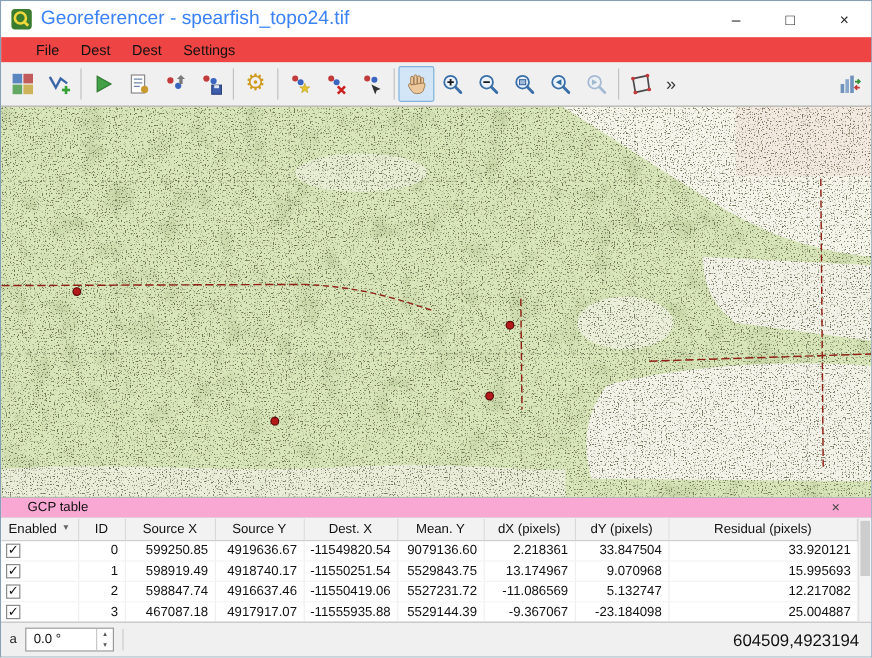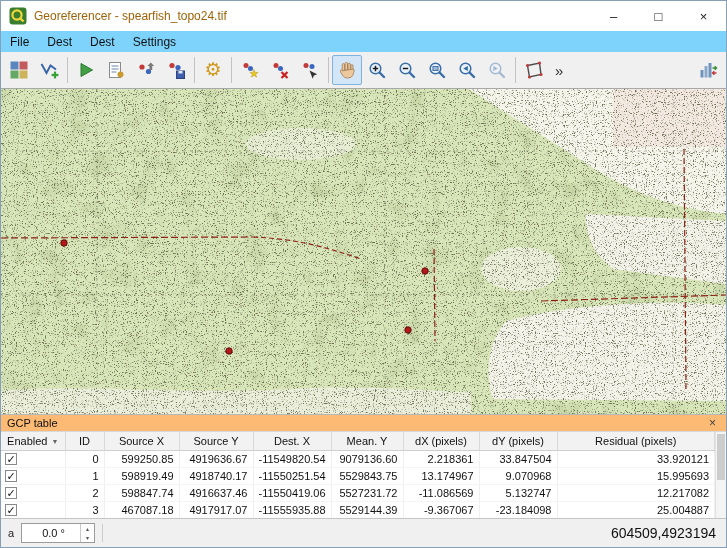--- a/index.html
+++ b/index.html
@@ -2,56 +2,56 @@
 <html><head>
 <meta charset="utf-8">
 <style>
   *{box-sizing:border-box;margin:0;padding:0}
   html,body{width:727px;height:548px;overflow:hidden}
   body{font-family:"Liberation Sans","DejaVu Sans",sans-serif;font-size:12px;color:#111;background:#fff}
   .window{width:727px;height:548px;border:1px solid #86a0b8;display:flex;flex-direction:column;background:#f0f0f0}
 
   .titlebar{height:30px;background:#fff;display:flex;align-items:center;flex:0 0 auto}
   .app-icon{width:18px;height:18px;margin:0 7px 0 8px;flex:0 0 auto}
-  .title-text{flex:1;font-size:12px;color:#a16207;white-space:nowrap;overflow:hidden}
+  .title-text{flex:1;font-size:16px;color:#3b82f6;white-space:nowrap;overflow:hidden}
   .win-controls{display:flex;height:100%}
   .win-btn{width:45px;display:flex;align-items:center;justify-content:center;font-size:13px;color:#222;cursor:default}
 
-  .menubar{height:21px;background:#7dd3fc;display:flex;align-items:center;padding-left:0;flex:0 0 auto}
+  .menubar{height:21px;background:#ef4444;display:flex;align-items:center;padding-left:20px;flex:0 0 auto}
   .menu-item{padding:2px 9px;font-size:12px;cursor:default}
 
   .toolbar{height:37px;background:#f0f0f0;border-bottom:1px solid #a8a8a8;display:flex;align-items:center;padding:0 3px;flex:0 0 auto}
   .tbtn{width:30px;height:30px;display:flex;align-items:center;justify-content:center;border:1px solid transparent;border-radius:2px;flex:0 0 auto}
   .tbtn.active{background:#d2e6f7;border-color:#7fb2df}
   .tbtn.disabled{opacity:.4}
   .tsep{width:1px;height:26px;background:#c2c2c2;margin:0 3px;flex:0 0 auto}
   .overflow{font-size:15px;color:#333;padding:0 6px;flex:0 0 auto}
   .gear{font-size:19px;line-height:20px;color:#cf9a1e}
   .right-group{margin-left:auto;display:flex;align-items:center}
 
   .map{height:325px;flex:0 0 auto;position:relative;background:#d9e6ba;overflow:hidden}
   .map svg{display:block;width:100%;height:100%}
 
-  .panel-head{height:18px;background:#fdba74;border-top:1px solid #b8b8b8;border-bottom:1px solid #d8d8d8;display:flex;align-items:center;padding:0 6px;font-size:11px;flex:0 0 auto}
+  .panel-head{height:18px;background:#f9a8d4;border-top:1px solid #b8b8b8;border-bottom:1px solid #d8d8d8;display:flex;align-items:center;padding:0 22px;font-size:11px;flex:0 0 auto}
   .panel-close{margin-left:auto;color:#444;font-size:12px;padding:0 4px;cursor:default}
 
   .table-zone{flex:1;display:flex;background:#fff;overflow:hidden}
   table{border-collapse:collapse;table-layout:fixed;width:714px}
   th{background:#f2f2f2;border-right:1px solid #d9d9d9;border-bottom:1px solid #cfcfcf;font-weight:400;font-size:11px;height:18px;text-align:center;padding:0 3px;white-space:nowrap;overflow:hidden}
   td{font-size:11px;height:17px;border-right:1px solid #efefef;border-bottom:1px solid #f4f4f4;text-align:right;padding:0 5px;white-space:nowrap;overflow:hidden;background:#fff}
   td.cb{text-align:left;padding-left:4px}
   .checkbox{display:inline-block;width:12px;height:12px;background:#fff;border:1px solid #8a8a8a;font-size:11px;line-height:10px;text-align:center;vertical-align:middle;color:#111}
   .filter-arrow{font-size:7px;color:#666;margin-left:4px;vertical-align:middle}
   .vscroll{width:11px;background:#f4f4f4;border-left:1px solid #e2e2e2;position:relative;flex:0 0 auto}
   .vthumb{position:absolute;left:1px;right:1px;top:2px;height:46px;background:#cdcdcd}
 
   .statusbar{height:29px;background:#f0f0f0;border-top:1px solid #c4c4c4;display:flex;align-items:center;padding:0 7px;gap:7px;flex:0 0 auto}
   .sb-a{font-size:11px;color:#222}
   .spinbox{width:74px;height:20px;background:#fff;border:1px solid #9a9a9a;display:flex;align-items:center;flex:0 0 auto}
-  .spin-val{flex:1;padding-left:20px;font-size:11px}
+  .spin-val{flex:1;padding-left:6px;font-size:11px}
   .spin-btns{width:14px;height:100%;border-left:1px solid #c9c9c9;display:flex;flex-direction:column}
   .spin-btns span{flex:1;display:flex;align-items:center;justify-content:center;font-size:6px;color:#555}
   .ssep{width:1px;height:18px;background:#cccccc}
   .sb-text{white-space:nowrap;overflow:hidden;font-size:11px;color:#111}
   .sb-coords{margin-left:auto;font-size:14px;padding-right:3px;white-space:nowrap}
 </style>
 </head>
 <body>
 
 <div class="window">

